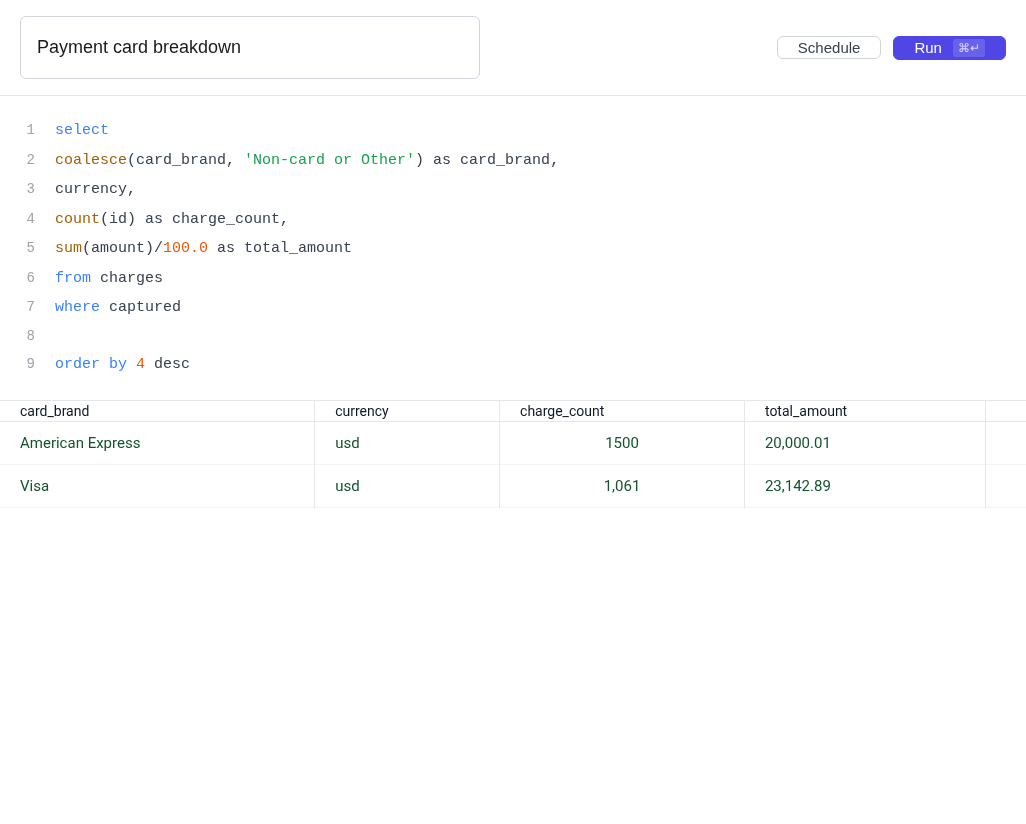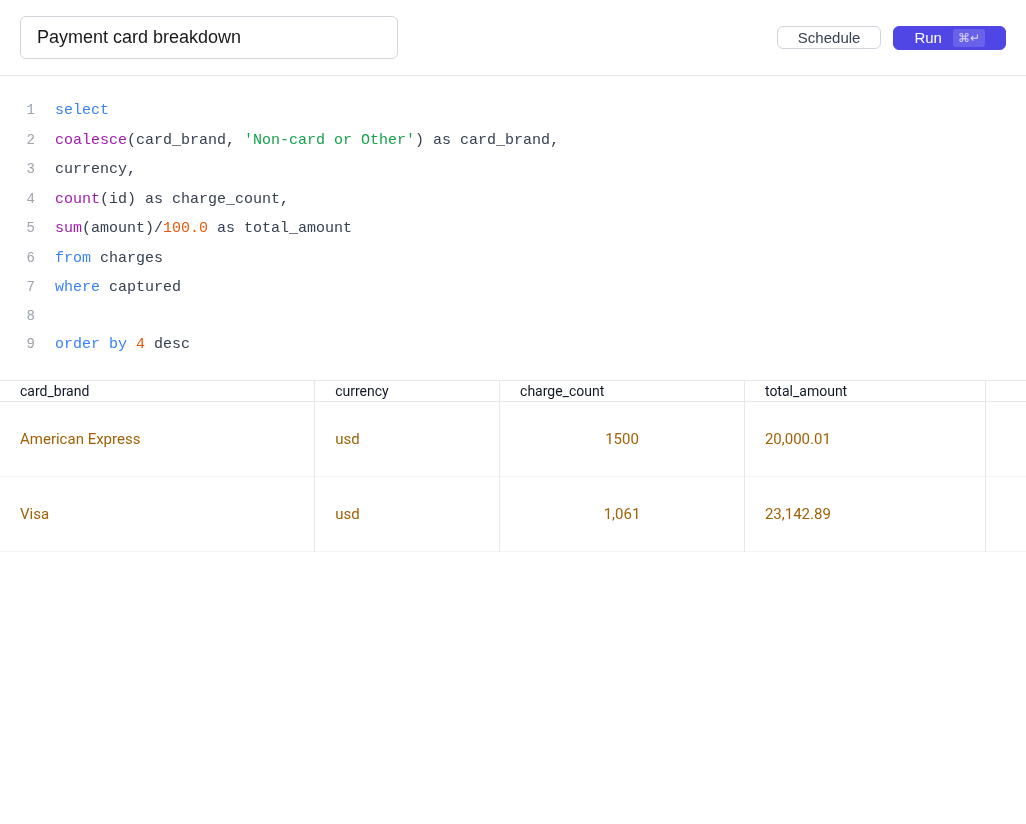--- a/index.html
+++ b/index.html
@@ -20,22 +20,22 @@
     .toolbar {
       display: flex;
       align-items: center;
       padding: 16px 20px;
       gap: 12px;
       border-bottom: 1px solid #e5e7eb;
     }
 
     .title-input {
       flex: 0 0 auto;
-      width: 378px;
-      padding: 10px 16px;
+      width: 460px;
+      padding: 20px 16px;
       font-size: 18px;
       font-weight: 400;
       color: #1a1a1a;
       border: 1.5px solid #d1d5db;
       border-radius: 6px;
       outline: none;
       background: #fff;
     }
 
     .spacer {
@@ -106,21 +106,21 @@
       user-select: none;
       flex-shrink: 0;
     }
 
     .code-content {
       flex: 1;
     }
 
     
     .kw-blue { color: #3b82f6; } 
-    .kw-func { color: #a21caf; } 
+    .kw-func { color: #a16207; } 
     .kw-string { color: #16a34a; } 
     .kw-number { color: #ea580c; } 
     .kw-as { color: #374151; font-weight: 500; } 
     .kw-plain { color: #374151; }
 
     
     .results {
       background: #fff;
     }
 
@@ -140,23 +140,23 @@
       font-weight: 400;
       color: #111827;
       background: #fff;
     }
 
     .results-table th:not(:last-child) {
       border-right: 1.5px solid #e5e7eb;
     }
 
     .results-table td {
-      padding: 28px 20px;
+      padding: 12px 20px;
       font-size: 15px;
-      color: #a16207;
+      color: #14532d;
     }
 
     .results-table td:not(:last-child) {
       border-right: 1.5px solid #e5e7eb;
     }
 
     .results-table tbody tr {
       border-bottom: 1px solid #f3f4f6;
     }
 

